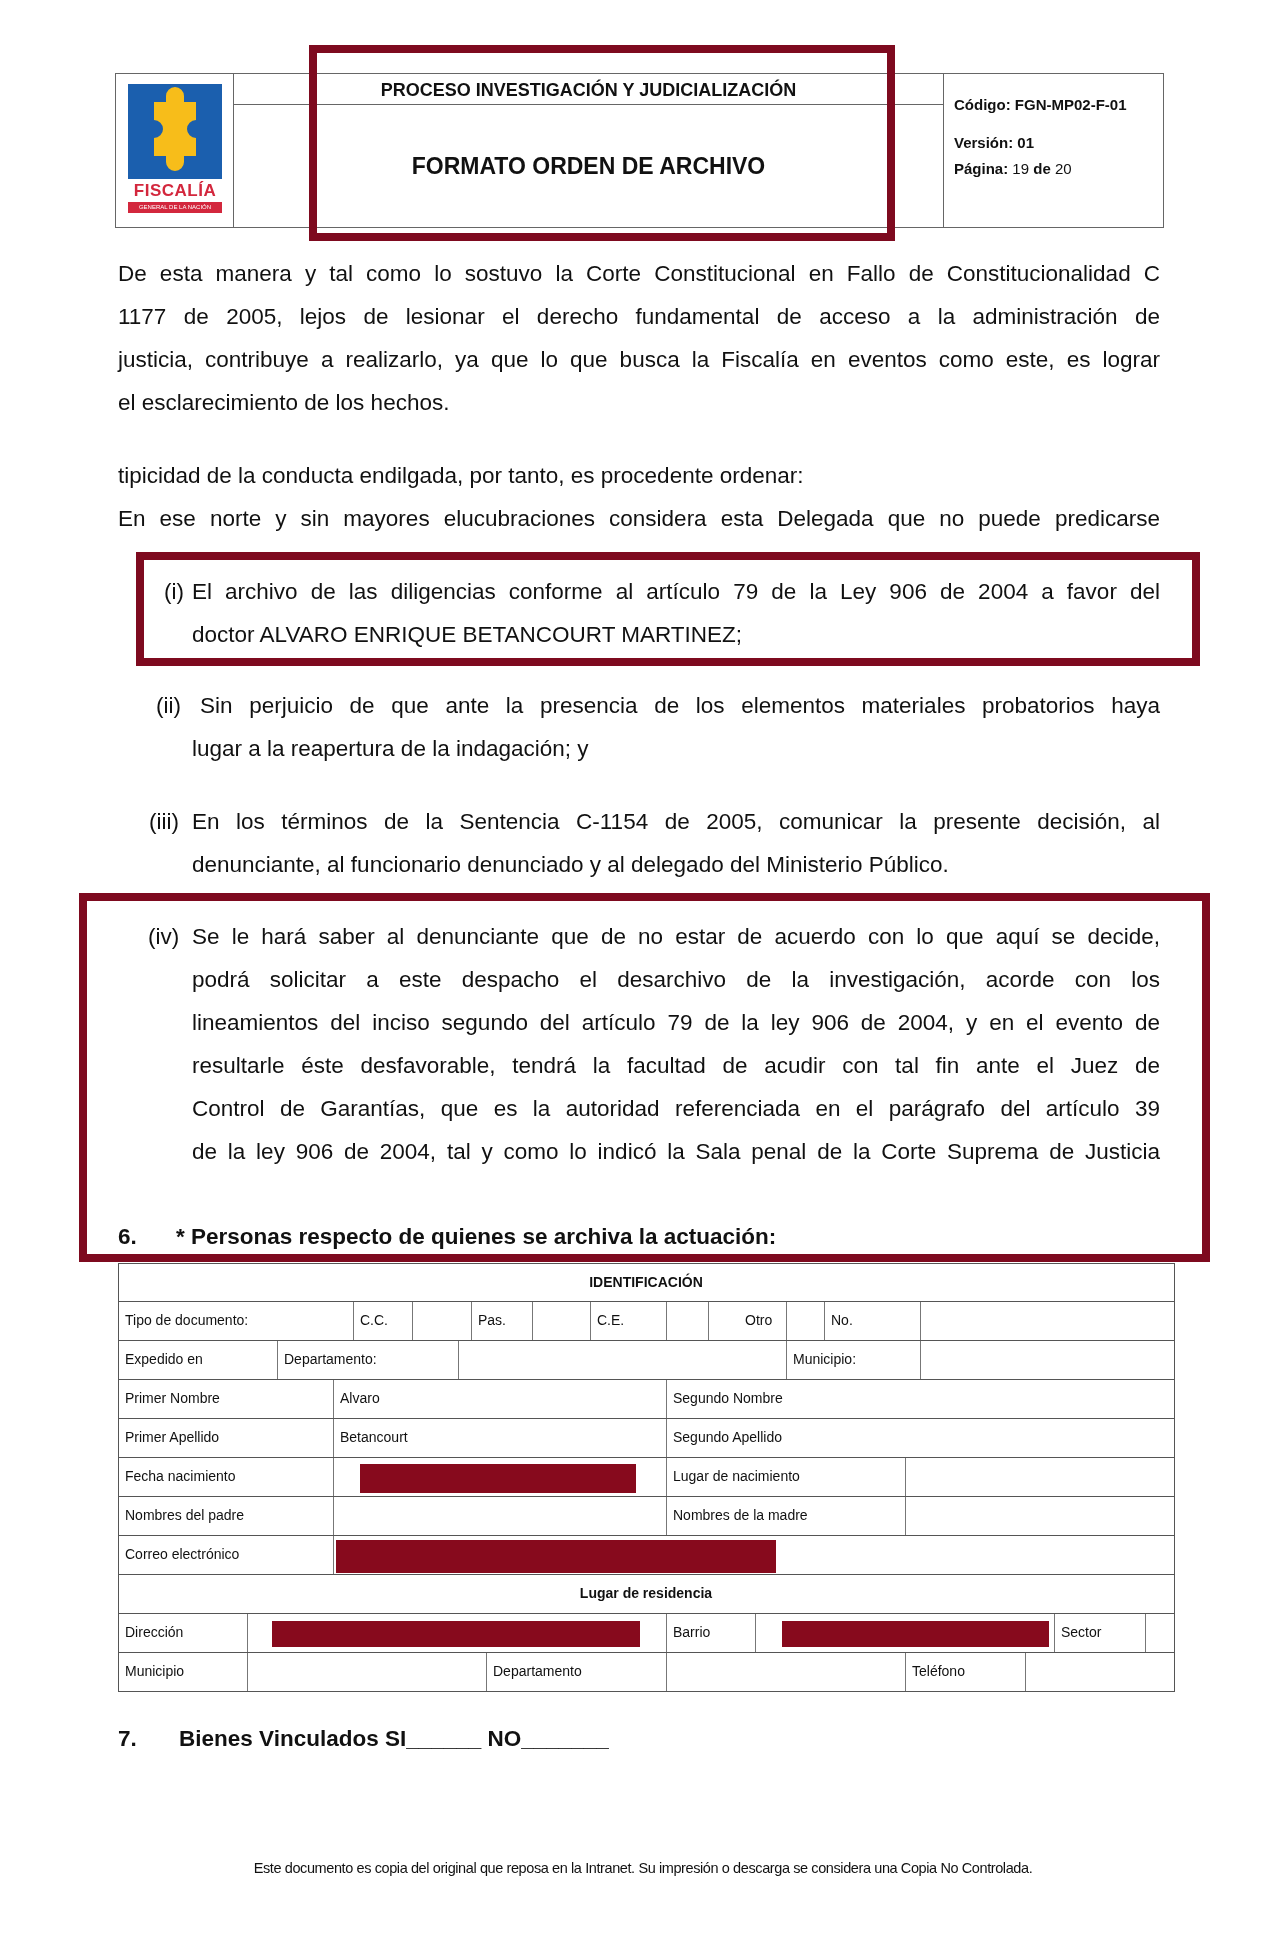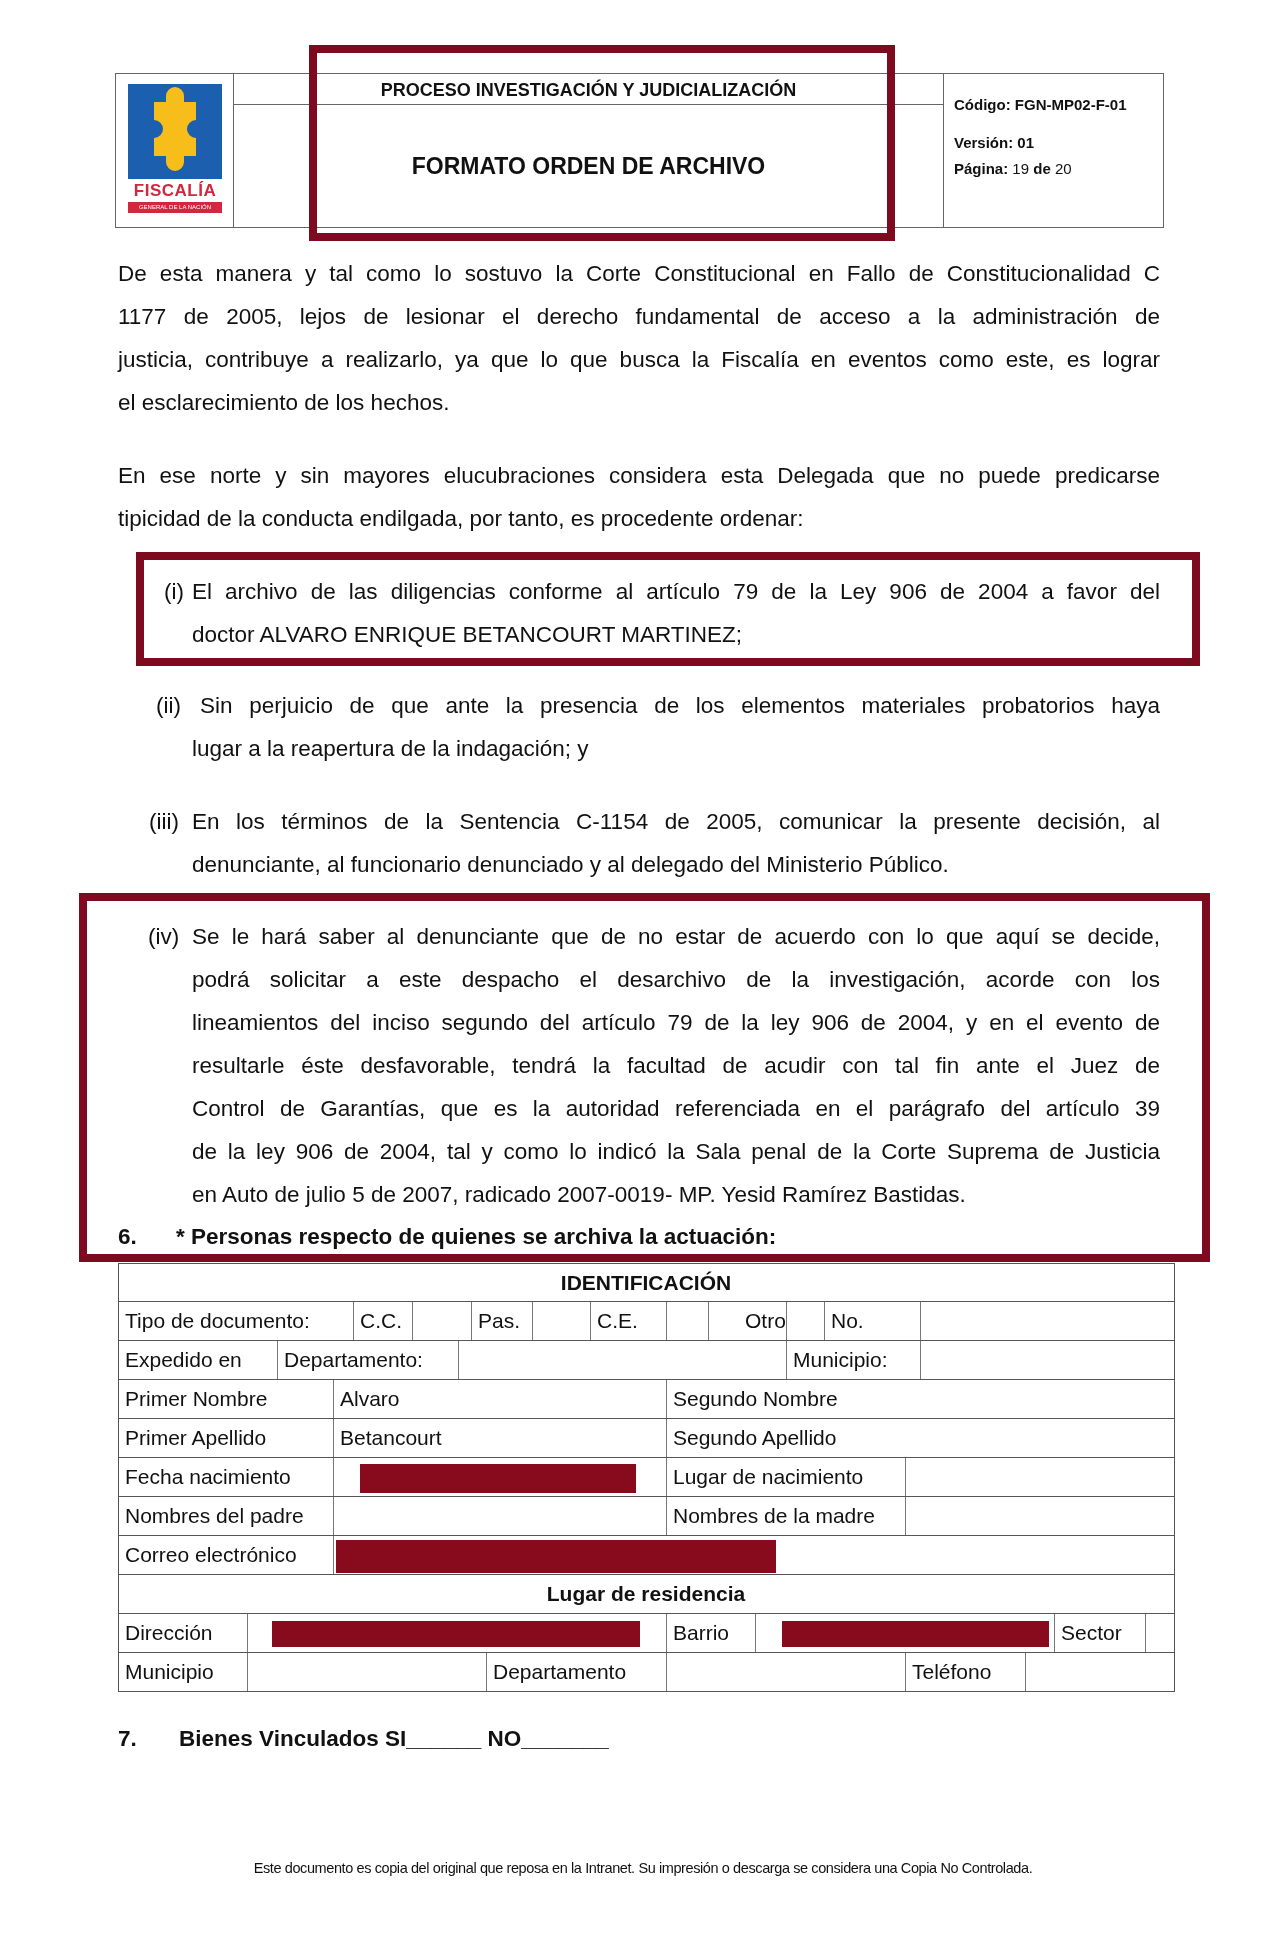--- a/index.html
+++ b/index.html
@@ -27,21 +27,21 @@
   .p { position:absolute; font-size:22.5px; line-height:43px; text-align:justify; }
   .p .ln { display:block; height:43px; white-space:nowrap; text-align-last:justify; }
   .p .ln.last { text-align-last:left; }
 
   .h { position:absolute; font-weight:bold; font-size:22.5px; }
 
   
   .ft { position:absolute; left:118px; top:1263px; width:1057px; }
   .row { position:absolute; left:0; width:1057px; height:39px; border:1.5px solid #555; border-top:none; box-sizing:border-box; }
   .row.first { border-top:1.5px solid #555; }
-  .cell { position:absolute; top:0; height:100%; font-size:21px; line-height:37px; padding-left:6px; box-sizing:border-box; white-space:nowrap; }
+  .cell { position:absolute; top:0; height:100%; font-size:14px; line-height:37px; padding-left:6px; box-sizing:border-box; white-space:nowrap; }
   .vl { border-left:1.5px solid #777; }
   .redact { position:absolute; background:#870a1d; }
   .center { text-align:center; padding-left:0; font-weight:bold; }
 
   .footer { left:223px; top:1860px; width:840px; font-size:14.5px; letter-spacing:-0.4px; text-align:center; white-space:nowrap; }
 </style>
 </head>
 <body>
 
 <div class="abs hdr">
@@ -74,22 +74,22 @@
 <div class="abs redbox" style="left:309px; top:45px; width:586px; height:196px;"></div>
 
 <div class="p" style="left:118px; top:252px; width:1042px;">
   <span class="ln">De esta manera y tal como lo sostuvo la Corte Constitucional en Fallo de Constitucionalidad C</span>
   <span class="ln">1177 de 2005, lejos de lesionar el derecho fundamental de acceso a la administración de</span>
   <span class="ln">justicia, contribuye a realizarlo, ya que lo que busca la Fiscalía en eventos como este, es lograr</span>
   <span class="ln last">el esclarecimiento de los hechos.</span>
 </div>
 
 <div class="p" style="left:118px; top:454px; width:1042px;">
+  <span class="ln last">tipicidad de la conducta endilgada, por tanto, es procedente ordenar:</span>
   <span class="ln">En ese norte y sin mayores elucubraciones considera esta Delegada que no puede predicarse</span>
-  <span class="ln last">tipicidad de la conducta endilgada, por tanto, es procedente ordenar:</span>
 </div>
 
 <div class="abs redbox" style="left:136px; top:552px; width:1064px; height:114px;"></div>
 <div class="p" style="left:164px; top:570px; width:40px;">(i)</div>
 <div class="p" style="left:192px; top:570px; width:968px;">
   <span class="ln">El archivo de las diligencias conforme al artículo 79 de la Ley 906 de 2004 a favor del</span>
   <span class="ln last">doctor ALVARO ENRIQUE BETANCOURT MARTINEZ;</span>
 </div>
 
 <div class="p" style="left:156px; top:684px; width:40px;">(ii)</div>
@@ -106,21 +106,20 @@
 
 <div class="abs redbox" style="left:79px; top:893px; width:1131px; height:369px;"></div>
 <div class="p" style="left:148px; top:915px; width:44px;">(iv)</div>
 <div class="p" style="left:192px; top:915px; width:968px;">
   <span class="ln">Se le hará saber al denunciante que de no estar de acuerdo con lo que aquí se decide,</span>
   <span class="ln">podrá solicitar a este despacho el desarchivo de la investigación, acorde con los</span>
   <span class="ln">lineamientos del inciso segundo del artículo 79 de la ley 906 de 2004, y en el evento de</span>
   <span class="ln">resultarle éste desfavorable, tendrá la facultad de acudir con tal fin ante el Juez de</span>
   <span class="ln">Control de Garantías, que es la autoridad referenciada en el parágrafo del artículo 39</span>
   <span class="ln">de la ley 906 de 2004, tal y como lo indicó la Sala penal de la Corte Suprema de Justicia</span>
-  <span class="ln last">en Auto de julio 5 de 2007, radicado 2007-0019- MP. Yesid Ramírez Bastidas.</span>
 </div>
 
 <div class="h" style="left:118px; top:1224px;">6.</div>
 <div class="h" style="left:176px; top:1224px;">* Personas respecto de quienes se archiva la actuación:</div>
 
 <div class="ft">
 
   <div class="row first" style="top:0;">
     <div class="cell center" style="left:0; width:1054px;">IDENTIFICACIÓN</div>
   </div>

